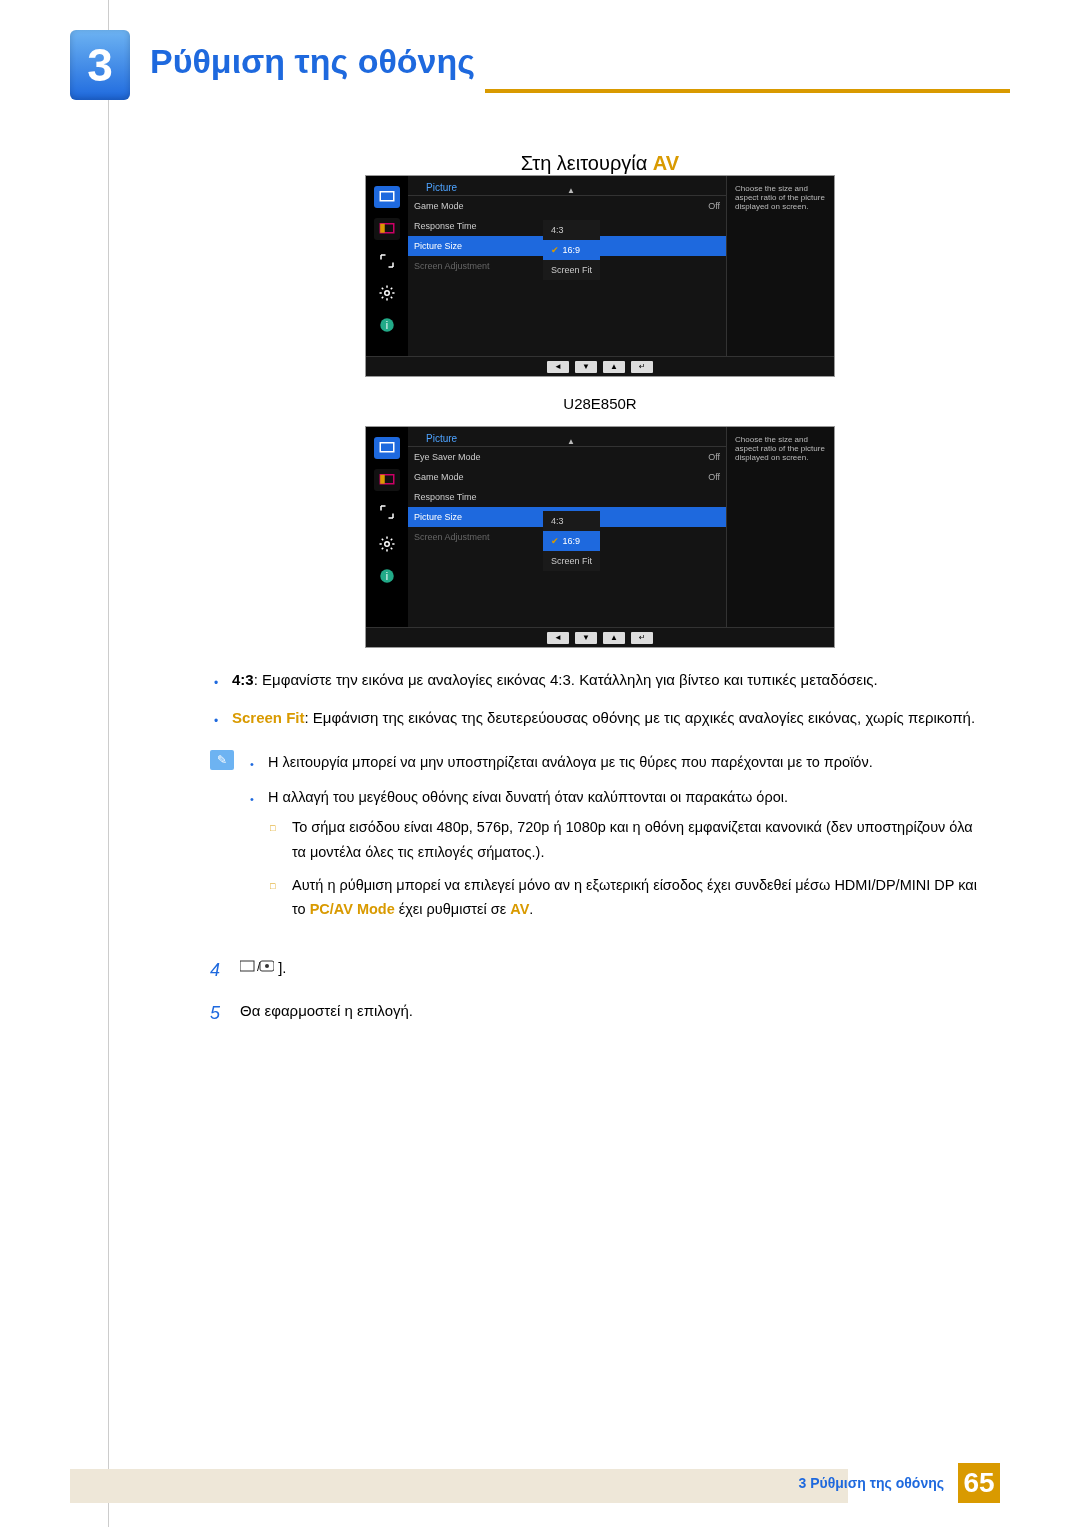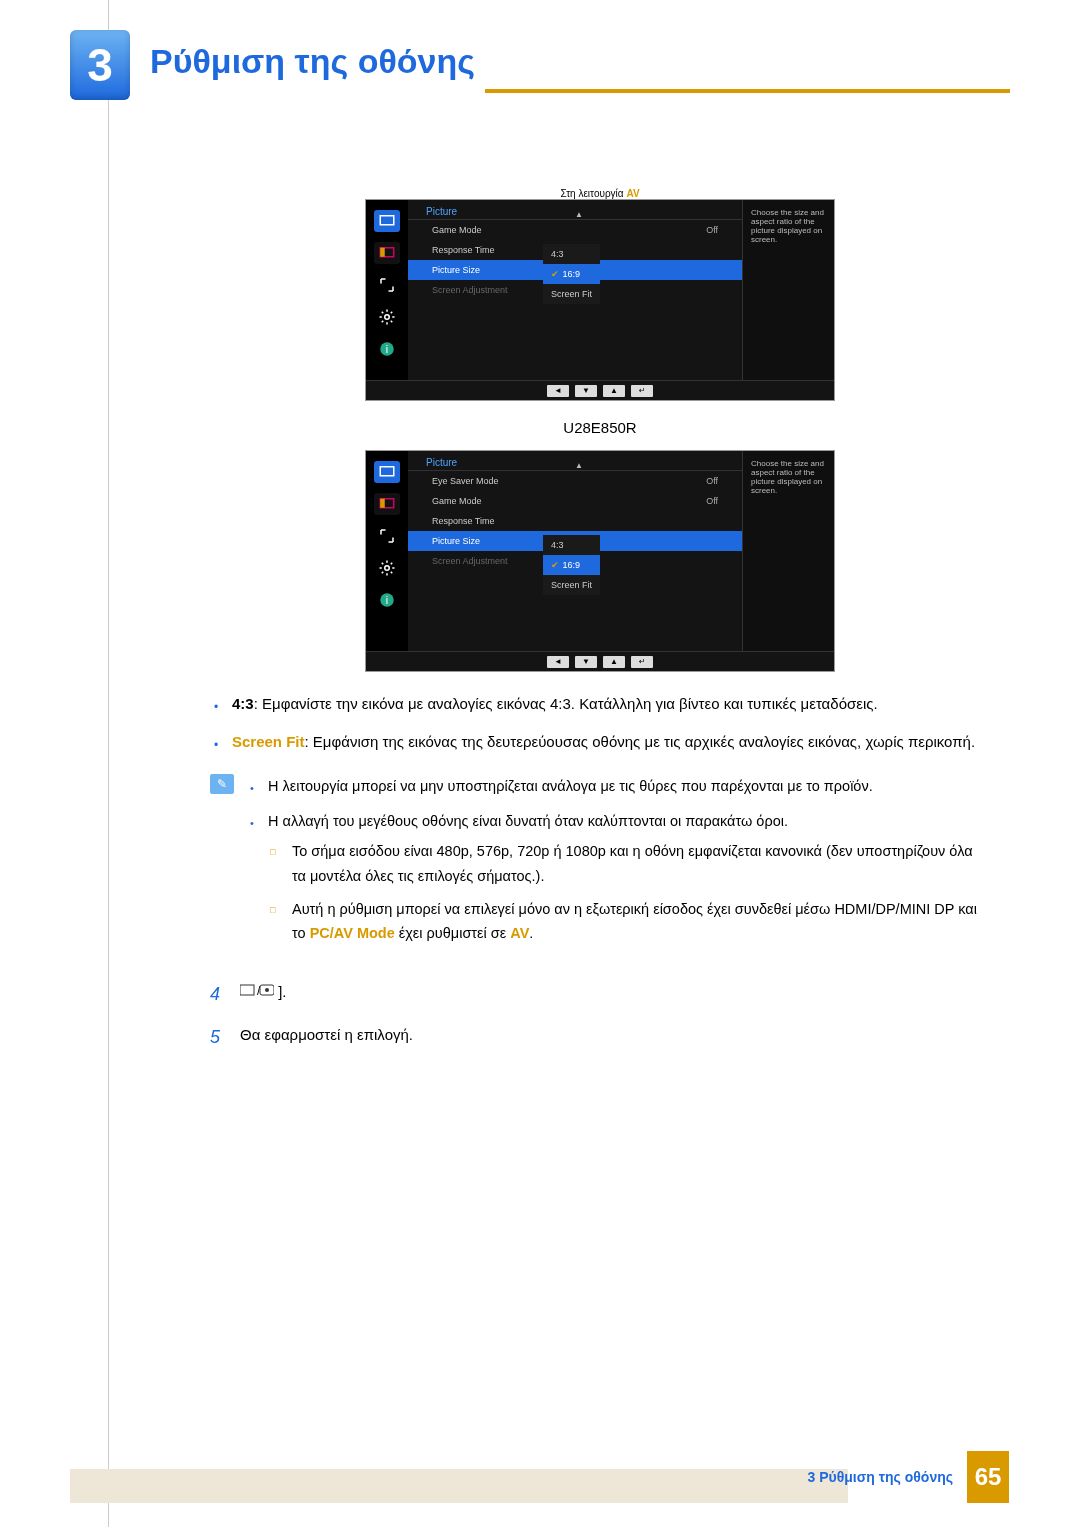--- a/index.html
+++ b/index.html
@@ -6,43 +6,43 @@
   body { font-family: Arial, Helvetica, sans-serif; background: #fff; width: 1080px; }
   .page { width: 1080px; min-height: 1527px; position: relative; padding: 30px 70px 0 70px; }
   .left-rule { position: absolute; left: 108px; top: 0; bottom: 0; width: 1px; background: #ccc; }
 
   .header { display: flex; align-items: flex-start; gap: 20px; margin-bottom: 40px; }
   .chapter-icon { width: 60px; height: 70px; background: linear-gradient(180deg,#6db3f2,#1e69de); border-radius: 6px; display: flex; align-items: center; justify-content: center; color: #fff; font-size: 46px; font-weight: bold; box-shadow: inset 0 -2px 6px rgba(0,0,0,.2); position: relative; z-index: 2; }
   .chapter-title { color: #1e69de; font-size: 34px; font-weight: bold; margin-top: 12px; }
   .title-underline { flex: 1; height: 4px; background: #d99a00; align-self: center; margin-top: 52px; margin-left: -10px; }
 
   .content { margin-left: 140px; padding-right: 20px; }
-  .av-line { text-align: center; font-size: 10px; margin-top: 88px; }
+  .av-line { text-align: center; font-size: 20px; margin-top: 52px; }
   .av-line .av { color: #d99a00; font-weight: bold; }
   .models { text-align: center; font-size: 15px; margin: 6px 0 14px; }
 
   
   .osd-wrap { width: 470px; margin: 0 auto 18px; border: 1px solid #999; }
   .osd { display: flex; height: 180px; background: #000; }
   .osd-side { width: 42px; background: #000; display: flex; flex-direction: column; align-items: center; gap: 10px; padding-top: 10px; }
   .side-ico { width: 26px; height: 22px; border-radius: 3px; display: flex; align-items: center; justify-content: center; font-size: 14px; }
   .ico-picture { background: #1e69de; color:#fff; }
   .ico-color { background:#111; color:#d99a00; }
   .side-ico svg { width: 18px; height: 18px; }
   .osd-mid { flex: 1; background: #141414; position: relative; }
   .osd-head { color: #4ea3ff; font-size: 10px; padding: 6px 18px 2px; border-bottom: 1px solid #333; }
   .up-arrow { position: absolute; left: 50%; top: 10px; color: #bbb; font-size: 8px; }
-  .row { display: flex; align-items: center; font-size: 9px; color: #ccc; height: 20px; padding: 0 24px; }
+  .row { display: flex; align-items: center; font-size: 9px; color: #ccc; height: 20px; padding: 0 6px; }
   .row .val { margin-left: auto; color: #aaa; }
   .row.dim { color: #666; }
   .row.sel { background: #1e69de; color: #fff; }
   .subrow { font-size: 9px; color: #ccc; height: 20px; display:flex; align-items:center; padding: 0 8px; background:#1a1a1a; }
   .subrow.sel { background:#1e69de; color:#fff; }
   .subrow .chk { color:#d99a00; margin-right:4px; }
-  .osd-desc { width: 92px; background: #0f0f0f; color: #bbb; font-size: 8px; padding: 8px; border-left:1px solid #333; }
+  .osd-desc { width: 108px; background: #0f0f0f; color: #bbb; font-size: 8px; padding: 8px; border-left:1px solid #333; }
   .osd-nav { height: 20px; background:#141414; border-top:1px solid #333; display:flex; gap:6px; justify-content:center; align-items:center; }
   .nav-btn { width:22px; height:12px; background:#ddd; color:#000; font-size:8px; display:flex; align-items:center; justify-content:center; border-radius:1px; }
 
   ul.bullets { list-style: none; margin: 20px 0; }
   ul.bullets > li { position: relative; padding-left: 22px; margin-bottom: 14px; font-size: 15px; line-height: 1.6; }
   ul.bullets > li::before { content: "•"; position: absolute; left: 4px; color: #1e69de; font-size: 12px; top: 6px; }
   .b { font-weight: bold; }
   .orange { color: #d99a00; font-weight: bold; }
 
   .note-block { display: flex; gap: 14px; margin: 10px 0 24px; }
@@ -50,23 +50,23 @@
   ul.note-bullets { list-style: none; font-size: 14.5px; line-height: 1.7; }
   ul.note-bullets > li { position: relative; padding-left: 20px; margin-bottom: 10px; }
   ul.note-bullets > li::before { content: "•"; position: absolute; left: 2px; color: #1e69de; font-size: 11px; top: 5px; }
   ul.sub { list-style: none; margin-top: 6px; }
   ul.sub > li { position: relative; padding-left: 24px; margin-bottom: 8px; }
   ul.sub > li::before { content: "□"; position: absolute; left: 2px; color: #d99a00; font-size: 9px; top: 6px; }
 
   .step { display: flex; gap: 14px; margin-bottom: 14px; font-size: 15px; line-height: 1.6; }
   .step-num { color: #1e69de; font-style: italic; font-size: 18px; width: 16px; }
 
-  .footer { position: absolute; bottom: 24px; right: 71px; display: flex; align-items: center; gap: 14px; }
+  .footer { position: absolute; bottom: 24px; right: 80px; display: flex; align-items: center; gap: 14px; }
   .footer-text { color: #1e69de; font-weight: bold; font-size: 14px; }
-  .page-num { background: #d99a00; color: #fff; width: 42px; height: 52px; display: flex; align-items: center; justify-content: center; font-size: 24px; font-weight: bold; }
+  .page-num { background: #d99a00; color: #fff; width: 42px; height: 40px; display: flex; align-items: center; justify-content: center; font-size: 28px; font-weight: bold; }
   .footer-bar { position:absolute; bottom:24px; left:70px; width:72%; height:34px; background:#eee7d8; }
   .nav-press { display:inline-block; vertical-align:middle; }
 </style>
 </head>
 <body>
 
 <div class="page">
   <div class="left-rule"></div>
 
   <div class="header">

